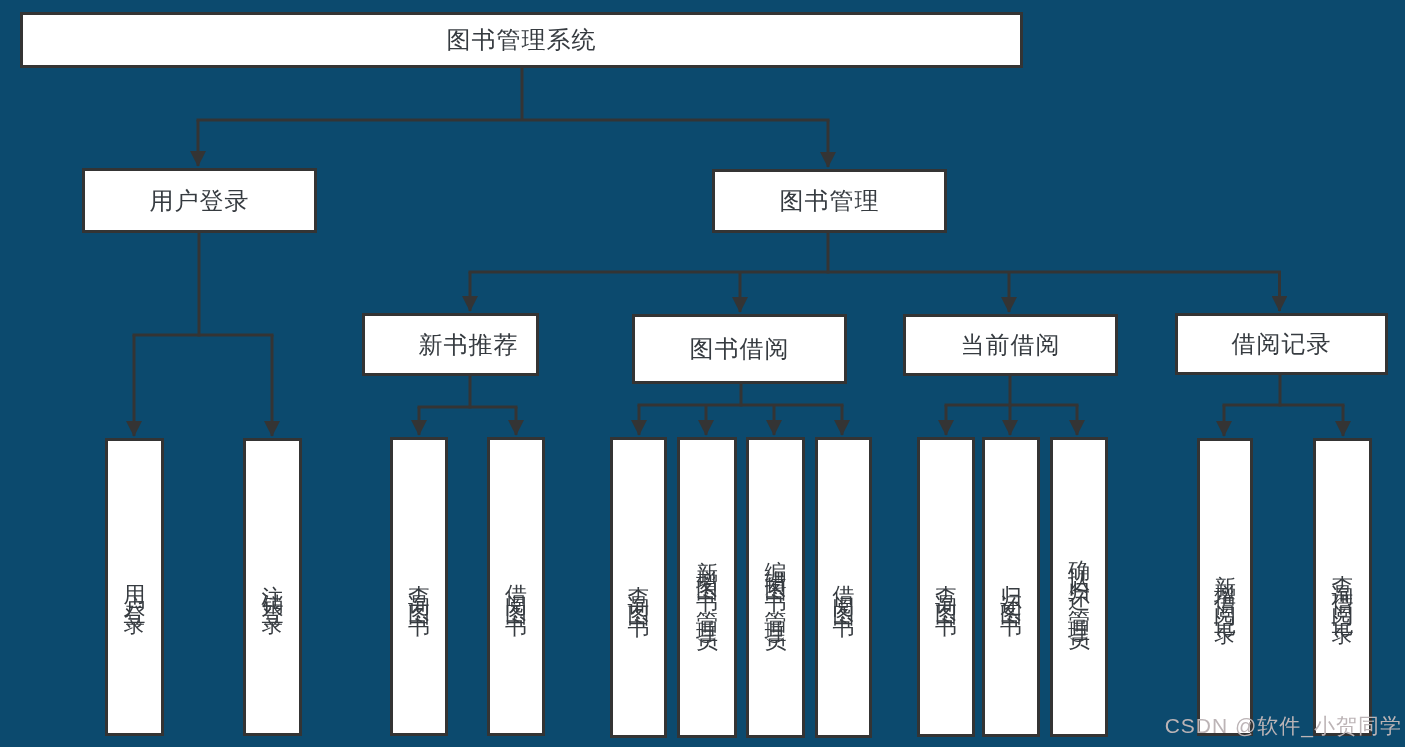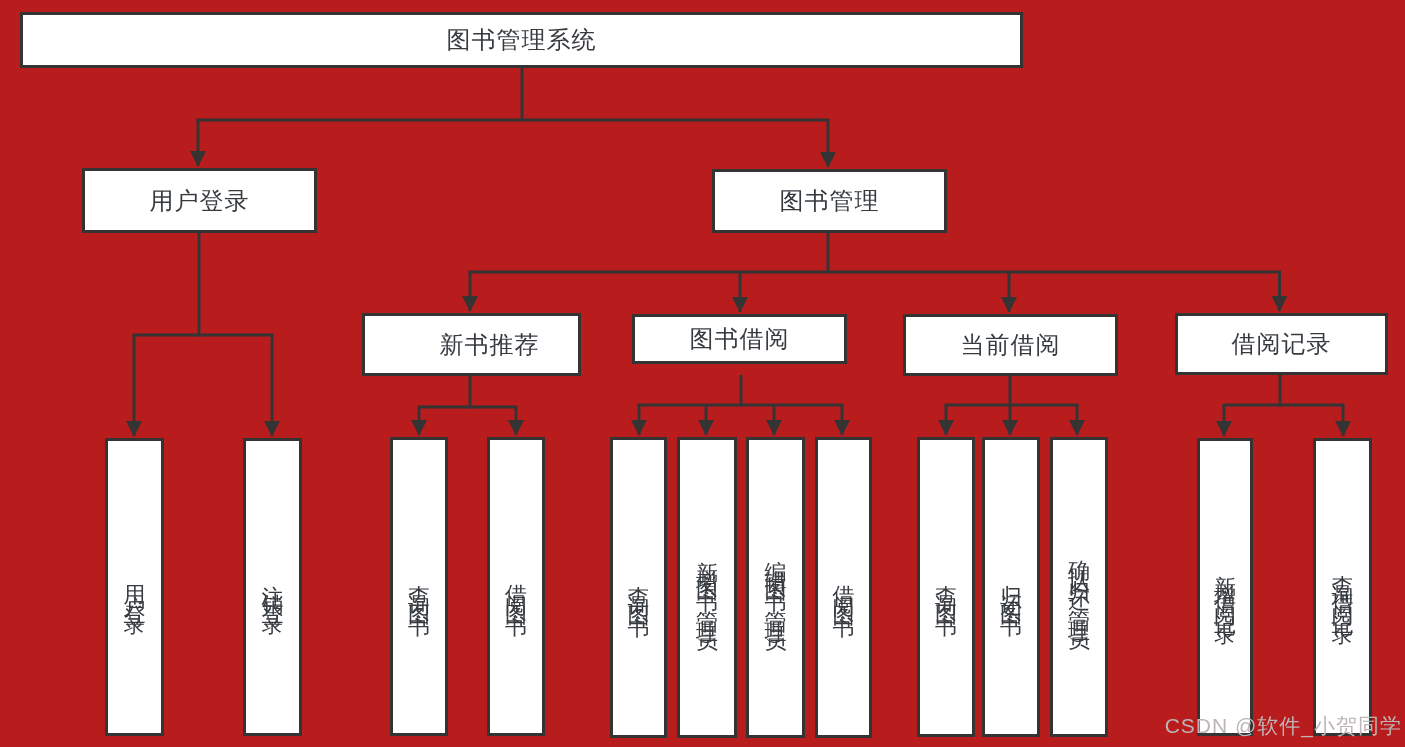--- a/index.html
+++ b/index.html
@@ -1,19 +1,19 @@
 <!DOCTYPE html>
 <html><head>
 <meta charset="utf-8">
 <style>
   html,body{margin:0;padding:0;background:#ffffff;}
   #canvas{
     position:relative;
     width:1405px;height:747px;
-    background:#b91c1c;
+    background:#0c4a6e;
     font-family:"Liberation Sans", sans-serif;
     overflow:hidden;
   }
   #connectors{position:absolute;left:0;top:0;z-index:0;}
   .hbox{
     position:absolute;box-sizing:border-box;z-index:1;
     border:3px solid #343434;background:#ffffff;
     display:flex;align-items:center;justify-content:center;
     font-size:24px;color:#363b40;letter-spacing:1px;
     white-space:nowrap;
@@ -95,24 +95,24 @@
     <span>图书管理系统</span>
   </div>
 
   <div class="hbox" style="left:82px;top:168px;width:235px;height:65px;">
     <span>用户登录</span>
   </div>
   <div class="hbox" style="left:712px;top:169px;width:235px;height:64px;text-align:right;">
     <span>图书管理</span>
   </div>
 
-  <div class="hbox" style="left:362px;top:313px;width:219px;height:63px;padding-left:36px;">
+  <div class="hbox" style="left:362px;top:313px;width:177px;height:63px;padding-left:36px;">
     <span>新书推荐</span>
   </div>
-  <div class="hbox" style="left:632px;top:314px;width:215px;height:50px;">
+  <div class="hbox" style="left:632px;top:314px;width:215px;height:70px;">
     <span>图书借阅</span>
   </div>
   <div class="hbox" style="left:1175px;top:313px;width:213px;height:62px;">
     <span>借阅记录</span>
   </div>
   <div class="hbox" style="left:903px;top:314px;width:215px;height:62px;">
     <span>当前借阅</span>
   </div>
 
   <div class="vbox" style="left:105px;top:438px;width:59px;height:298px;">

